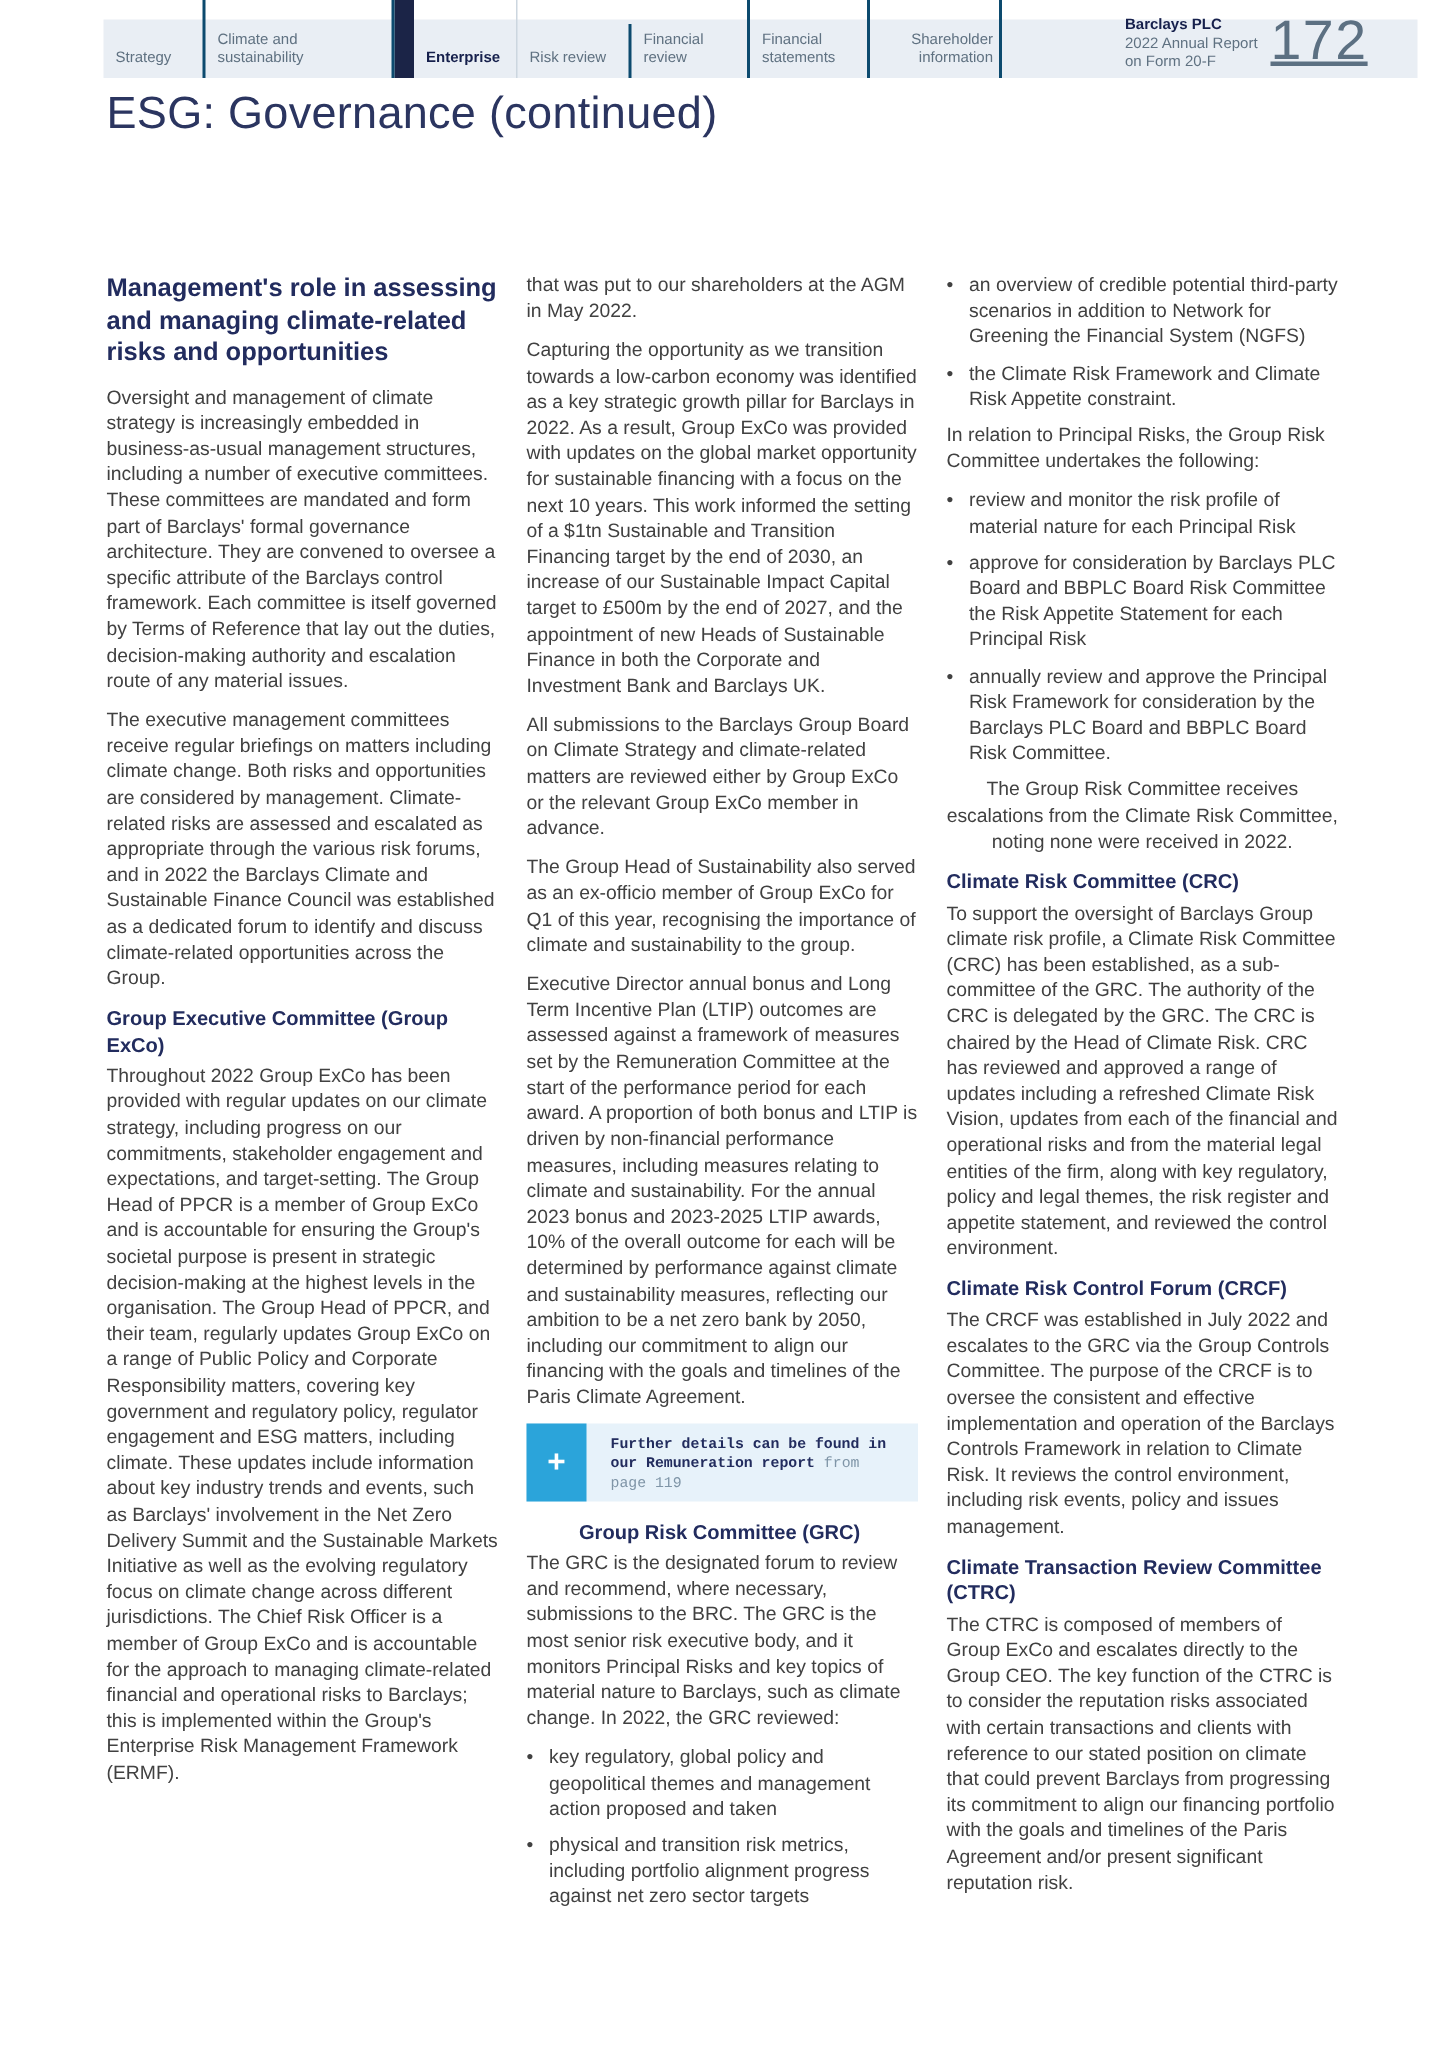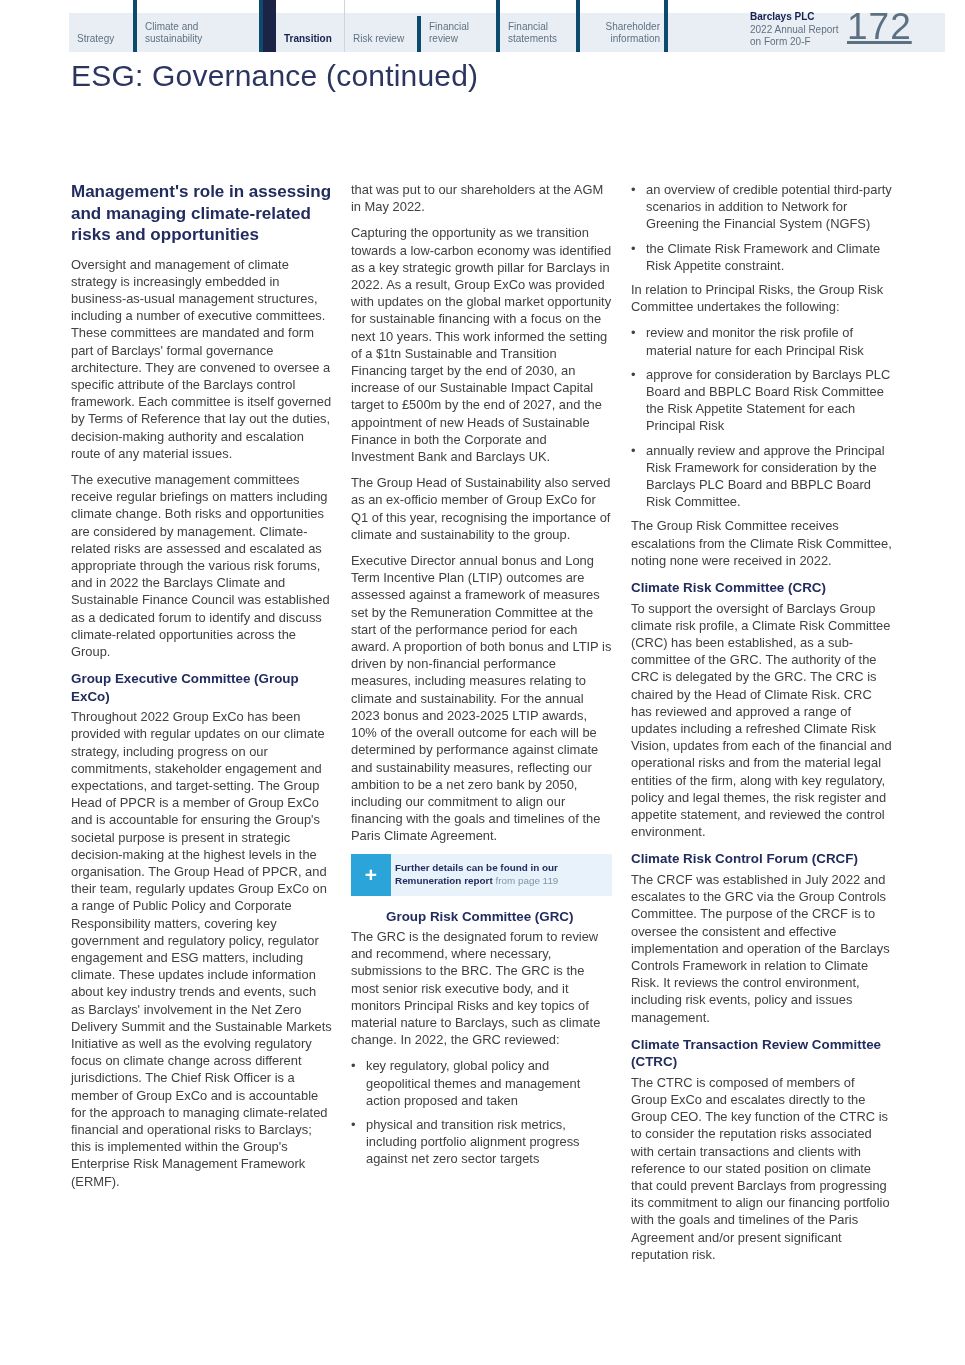--- a/index.html
+++ b/index.html
@@ -5,21 +5,21 @@
   * { margin:0; padding:0; box-sizing:border-box; }
   html,body { width:965px; height:1365px; background:#ffffff; overflow:hidden;
     font-family:"Liberation Sans","DejaVu Sans",sans-serif; }
   .page { position:relative; width:965px; height:1365px; background:#fff; }
 
   
   .navbar { position:absolute; left:69px; top:0; width:876px; height:52px; }
   .navbar-bg { position:absolute; left:0; top:13px; width:100%; height:39px; background:#e9eef4; }
   .tabs { position:absolute; left:0; top:0; height:52px; display:flex; }
   .tab { position:relative; display:flex; align-items:flex-end; padding:0 4px 7px 8px;
-    font-size:10px; line-height:12px; color:#5f7181; border-right:4px solid #0c4a6e; cursor:default; }
+    font-size:10px; line-height:12px; color:#5f7181; border-right:2px solid #0c4a6e; cursor:default; }
   .tab.active { color:#16204c; font-weight:bold; border-right:1px solid #ccd6df; }
   .accent-bar { width:13px; height:52px; background:#1b2447; flex:none; }
   .w-strategy{width:68px;} .w-climate{width:126px;} .w-governance{width:69px;}
   .w-risk{width:76px;margin-top:16px;} .w-finreview{width:79px;} .w-finstat{width:80px;} .w-share{width:88px;text-align:right;}
   .brand { position:absolute; left:681px; top:11px; font-size:10px; line-height:12.5px; color:#5f7181; }
   .brand .brand-name { font-weight:bold; color:#16204c; }
   .pageno { position:absolute; left:778px; top:6px; font-size:37px; font-weight:300;
     color:#5c7082; letter-spacing:1px;text-decoration:underline; }
 
   
@@ -33,41 +33,41 @@
   .h2 { font-size:13.4px; line-height:17.5px; font-weight:bold; color:#222c5e; margin:10px 0 3px; }
   .p  { font-size:12.9px; line-height:17.2px; color:#414141; margin:0 0 9px; }
   .bullet { display:flex; font-size:12.9px; line-height:17.2px; color:#414141; margin:0 0 7px; }
   .bullet .dot { width:15px; flex:none; }
   .bullet .txt { flex:1; }
 
   
   .callout { display:flex; background:#e7f2fa; margin:3px 0 12px; min-height:42px; }
   .callout-icon { width:40px; flex:none; background:#2ba4da; color:#ffffff; display:flex;
     align-items:center; justify-content:center; font-size:21px; font-weight:bold; }
-  .callout-text { padding:7px 4px 6px; font-size:9.9px; line-height:13px; }
+  .callout-text { padding:7px 16px 6px; font-size:9.9px; line-height:13px;font-family:Liberation Mono, monospace; }
   .callout-bold { font-weight:bold; color:#222c5e; }
   .callout-rest { color:#7f95a7; }
 </style>
 </head>
 <body>
 
 <div class="page">
 
   <div class="navbar">
     <div class="navbar-bg"></div>
     <div class="tabs">
       <div class="tab w-strategy">
           <span>Strategy</span>
         </div>
       <div class="tab w-climate">
           <span>Climate and sustainability</span>
         </div>
       <div class="accent-bar"></div>
       <div class="tab active w-governance">
-          <span>Transition</span>
+          <span>Enterprise</span>
         </div>
       <div class="tab w-risk">
           <span>Risk review</span>
         </div>
       <div class="tab w-finreview">
           <span>Financial review</span>
         </div>
       <div class="tab w-finstat">
           <span>Financial statements</span>
         </div>
@@ -91,20 +91,21 @@
       <div class="h1">Management's role in assessing and managing climate-related risks and opportunities</div>
       <p class="p">Oversight and management of climate strategy is increasingly embedded in business-as-usual management structures, including a number of executive committees. These committees are mandated and form part of Barclays' formal governance architecture. They are convened to oversee a specific attribute of the Barclays control framework. Each committee is itself governed by Terms of Reference that lay out the duties, decision-making authority and escalation route of any material issues.</p>
       <p class="p">The executive management committees receive regular briefings on matters including climate change. Both risks and opportunities are considered by management. Climate-related risks are assessed and escalated as appropriate through the various risk forums, and in 2022 the Barclays Climate and Sustainable Finance Council was established as a dedicated forum to identify and discuss climate-related opportunities across the Group.</p>
       <div class="h2">Group Executive Committee (Group ExCo)</div>
       <p class="p">Throughout 2022 Group ExCo has been provided with regular updates on our climate strategy, including progress on our commitments, stakeholder engagement and expectations, and target-setting. The Group Head of PPCR is a member of Group ExCo and is accountable for ensuring the Group's societal purpose is present in strategic decision-making at the highest levels in the organisation. The Group Head of PPCR, and their team, regularly updates Group ExCo on a range of Public Policy and Corporate Responsibility matters, covering key government and regulatory policy, regulator engagement and ESG matters, including climate. These updates include information about key industry trends and events, such as Barclays' involvement in the Net Zero Delivery Summit and the Sustainable Markets Initiative as well as the evolving regulatory focus on climate change across different jurisdictions. The Chief Risk Officer is a member of Group ExCo and is accountable for the approach to managing climate-related financial and operational risks to Barclays; this is implemented within the Group's Enterprise Risk Management Framework (ERMF).</p>
     </div>
 
     <div class="col">
       <p class="p">that was put to our shareholders at the AGM in May 2022.</p>
       <p class="p">Capturing the opportunity as we transition towards a low-carbon economy was identified as a key strategic growth pillar for Barclays in 2022. As a result, Group ExCo was provided with updates on the global market opportunity for sustainable financing with a focus on the next 10 years. This work informed the setting of a $1tn Sustainable and Transition Financing target by the end of 2030, an increase of our Sustainable Impact Capital target to £500m by the end of 2027, and the appointment of new Heads of Sustainable Finance in both the Corporate and Investment Bank and Barclays UK.</p>
+      <p class="p">All submissions to the Barclays Group Board on Climate Strategy and climate-related matters are reviewed either by Group ExCo or the relevant Group ExCo member in advance.</p>
       <p class="p">The Group Head of Sustainability also served as an ex-officio member of Group ExCo for Q1 of this year, recognising the importance of climate and sustainability to the group.</p>
       <p class="p">Executive Director annual bonus and Long Term Incentive Plan (LTIP) outcomes are assessed against a framework of measures set by the Remuneration Committee at the start of the performance period for each award. A proportion of both bonus and LTIP is driven by non-financial performance measures, including measures relating to climate and sustainability. For the annual 2023 bonus and 2023-2025 LTIP awards, 10% of the overall outcome for each will be determined by performance against climate and sustainability measures, reflecting our ambition to be a net zero bank by 2050, including our commitment to align our financing with the goals and timelines of the Paris Climate Agreement.</p>
 
       <div class="callout">
         <div class="callout-icon">+</div>
         <div class="callout-text">
           <span class="callout-bold">Further details can be found in our Remuneration report</span><span class="callout-rest"> from page 119</span>
         </div>
       </div>
 
@@ -135,21 +136,21 @@
         <span class="txt">review and monitor the risk profile of material nature for each Principal Risk</span>
       </div>
       <div class="bullet">
         <span class="dot">•</span>
         <span class="txt">approve for consideration by Barclays PLC Board and BBPLC Board Risk Committee the Risk Appetite Statement for each Principal Risk</span>
       </div>
       <div class="bullet">
         <span class="dot">•</span>
         <span class="txt">annually review and approve the Principal Risk Framework for consideration by the Barclays PLC Board and BBPLC Board Risk Committee.</span>
       </div>
-      <p class="p" style="margin-top:4px;">The Group Risk Committee receives escalations from the Climate Risk Committee, noting none were received in 2022.</p>
+      <p class="p" style="margin-top:4px;text-align:center;">The Group Risk Committee receives escalations from the Climate Risk Committee, noting none were received in 2022.</p>
       <div class="h2">Climate Risk Committee (CRC)</div>
       <p class="p">To support the oversight of Barclays Group climate risk profile, a Climate Risk Committee (CRC) has been established, as a sub-committee of the GRC. The authority of the CRC is delegated by the GRC. The CRC is chaired by the Head of Climate Risk. CRC has reviewed and approved a range of updates including a refreshed Climate Risk Vision, updates from each of the financial and operational risks and from the material legal entities of the firm, along with key regulatory, policy and legal themes, the risk register and appetite statement, and reviewed the control environment.</p>
       <div class="h2">Climate Risk Control Forum (CRCF)</div>
       <p class="p">The CRCF was established in July 2022 and escalates to the GRC via the Group Controls Committee. The purpose of the CRCF is to oversee the consistent and effective implementation and operation of the Barclays Controls Framework in relation to Climate Risk. It reviews the control environment, including risk events, policy and issues management.</p>
       <div class="h2">Climate Transaction Review Committee (CTRC)</div>
       <p class="p">The CTRC is composed of members of Group ExCo and escalates directly to the Group CEO. The key function of the CTRC is to consider the reputation risks associated with certain transactions and clients with reference to our stated position on climate that could prevent Barclays from progressing its commitment to align our financing portfolio with the goals and timelines of the Paris Agreement and/or present significant reputation risk.</p>
     </div>
 
   </div>
 </div>

